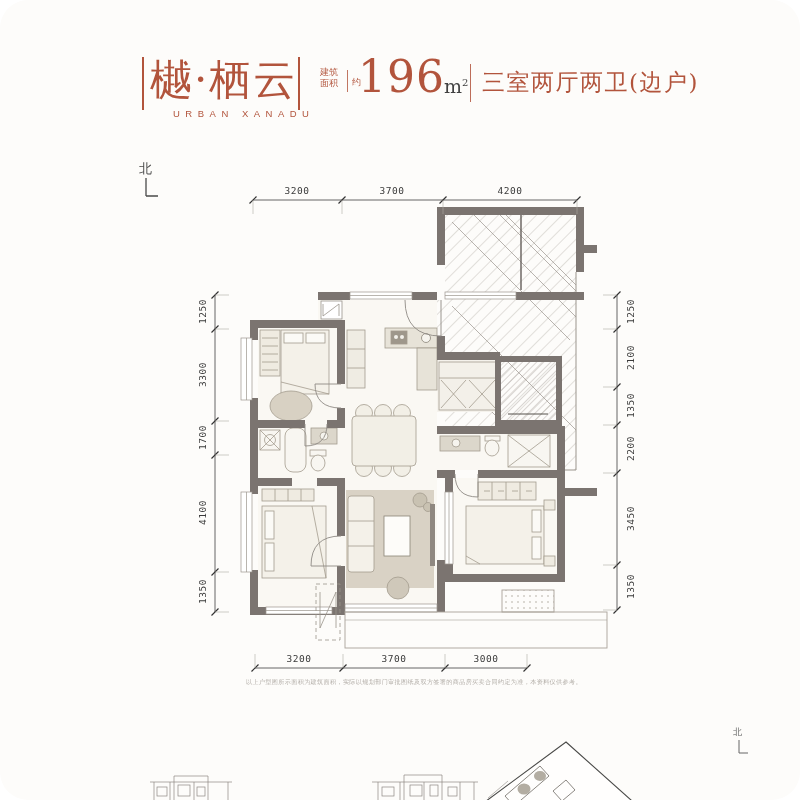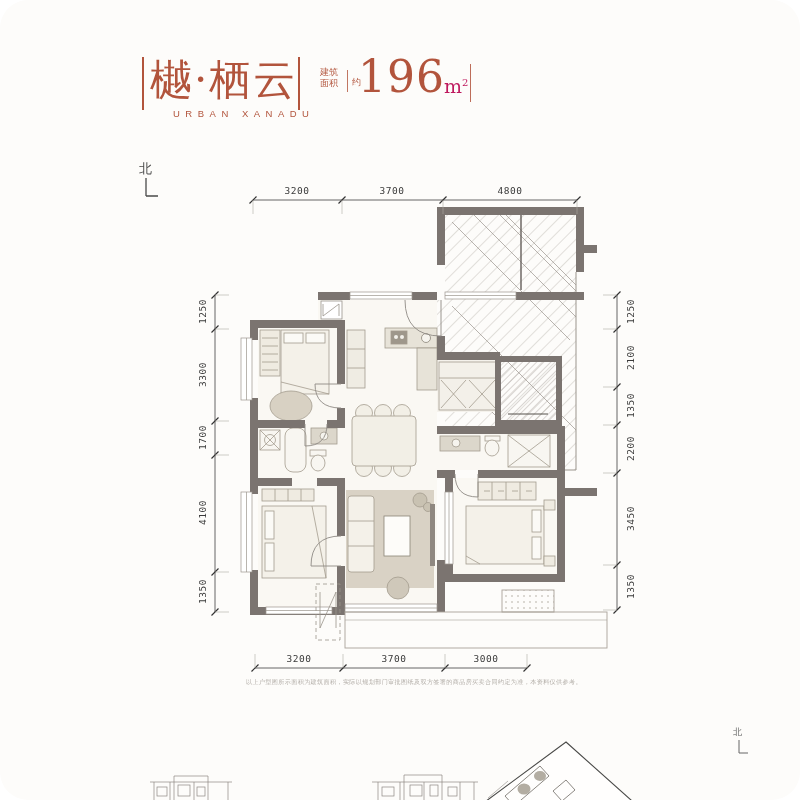--- a/index.html
+++ b/index.html
@@ -9,21 +9,21 @@
   .hbar{position:absolute;background:#b2543c;}
   .title{position:absolute;left:150px;top:52px;font:400 42px/56px "DejaVu Serif",serif;
          color:#b2543c;letter-spacing:2px;white-space:nowrap;}
   .sub-en{position:absolute;left:149px;top:108px;font-size:9.5px;letter-spacing:5.5px;
           color:#b2543c;white-space:nowrap;margin-left:24px;}
   .mini-col{position:absolute;left:320px;top:67px;font-size:9px;line-height:11px;color:#b2543c;
             text-align:right;white-space:nowrap;}
   .approx{position:absolute;left:352px;top:76px;font-size:9px;color:#b2543c;}
   .area-val{position:absolute;left:358px;top:48px;font:400 44px/58px "DejaVu Serif",serif;
             color:#b2543c;letter-spacing:1px;}
-  .area-unit{position:absolute;left:444px;top:72px;font:400 19px/22px "DejaVu Serif",serif;color:#be185d;}
+  .area-unit{position:absolute;left:444px;top:72px;font:400 19px/22px "DejaVu Serif",serif;color:#404040;}
   .area-unit sup{font-size:10px;}
   .desc{position:absolute;left:482px;top:62px;font:400 23px/40px "DejaVu Serif",serif;
         color:#b2543c;letter-spacing:1.5px;white-space:nowrap;}
   
   .dim{position:absolute;width:44px;height:13px;text-align:center;
        font:9.5px/13px "DejaVu Sans Mono",monospace;color:#3a3a3a;letter-spacing:0.5px;}
   .dim.v{transform:rotate(-90deg);}
   
   .north-label{position:absolute;font-size:13px;color:#4a4a4a;}
   .north-label.small{font-size:9px;color:#666;}
@@ -46,29 +46,30 @@
   <div class="mini-col">
     <div>建筑</div>
     <div>面积</div>
   </div>
   <div class="hbar" style="left:347px;top:70px;width:0.8px;height:22px;opacity:.8;"></div>
   <div class="approx">约</div>
   <div class="area-val">196</div>
   <div class="area-unit"><span>m</span><sup>2</sup></div>
 
   <div class="hbar" style="left:470px;top:64px;width:1px;height:38px;opacity:.85;"></div>
+  <div class="desc">三室两厅两卫(边户)</div>
 
   <span class="north-label" style="left:139px;top:160px;">北</span>
   <span class="north-label small" style="left:733px;top:726px;">北</span>
 
   <div>
 
     <span class="dim" style="left:275px;top:184px;">3200</span>
     <span class="dim" style="left:370px;top:184px;">3700</span>
-    <span class="dim" style="left:488px;top:184px;">4800</span>
+    <span class="dim" style="left:488px;top:184px;">4200</span>
 
     <span class="dim" style="left:277px;top:652px;">3200</span>
     <span class="dim" style="left:372px;top:652px;">3700</span>
     <span class="dim" style="left:464px;top:652px;">3000</span>
 
     <span class="dim v" style="left:180px;top:305px;">1250</span>
     <span class="dim v" style="left:180px;top:368px;">3300</span>
     <span class="dim v" style="left:180px;top:431px;">1700</span>
     <span class="dim v" style="left:180px;top:506px;">4100</span>
     <span class="dim v" style="left:180px;top:585px;">1350</span>

